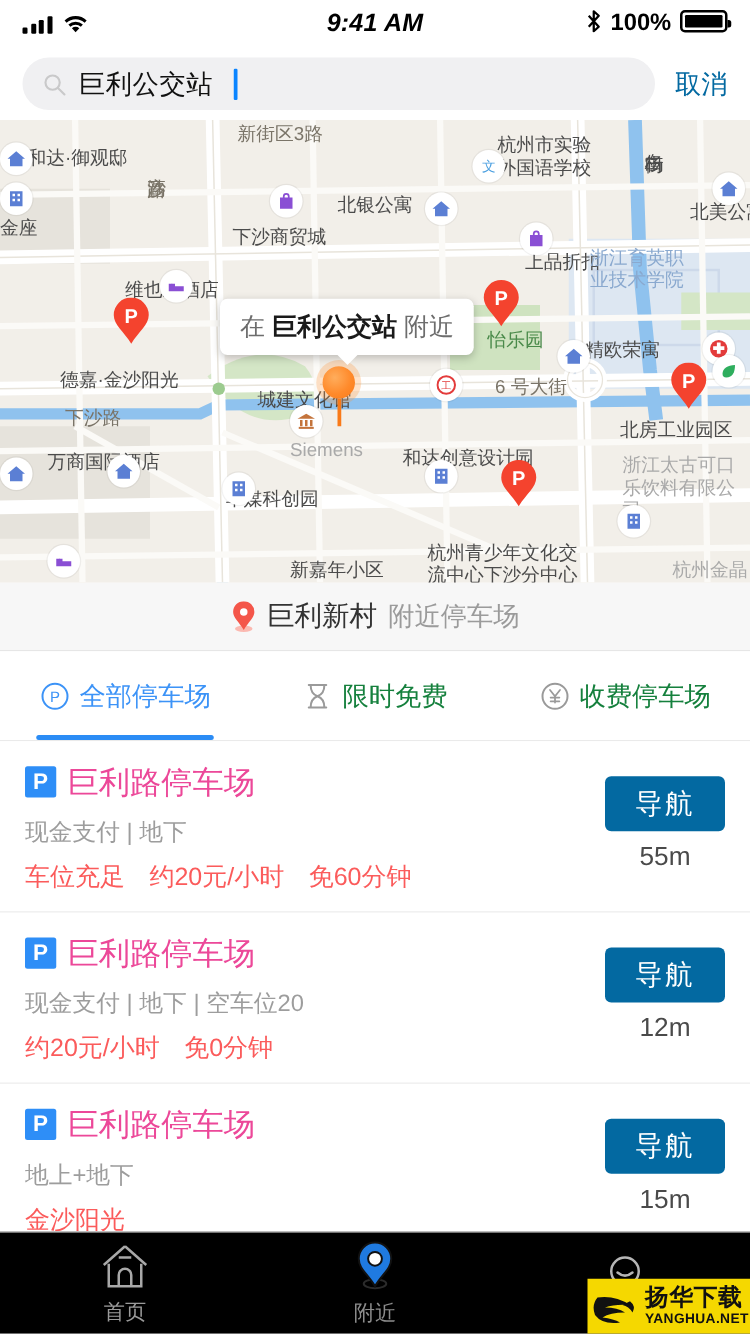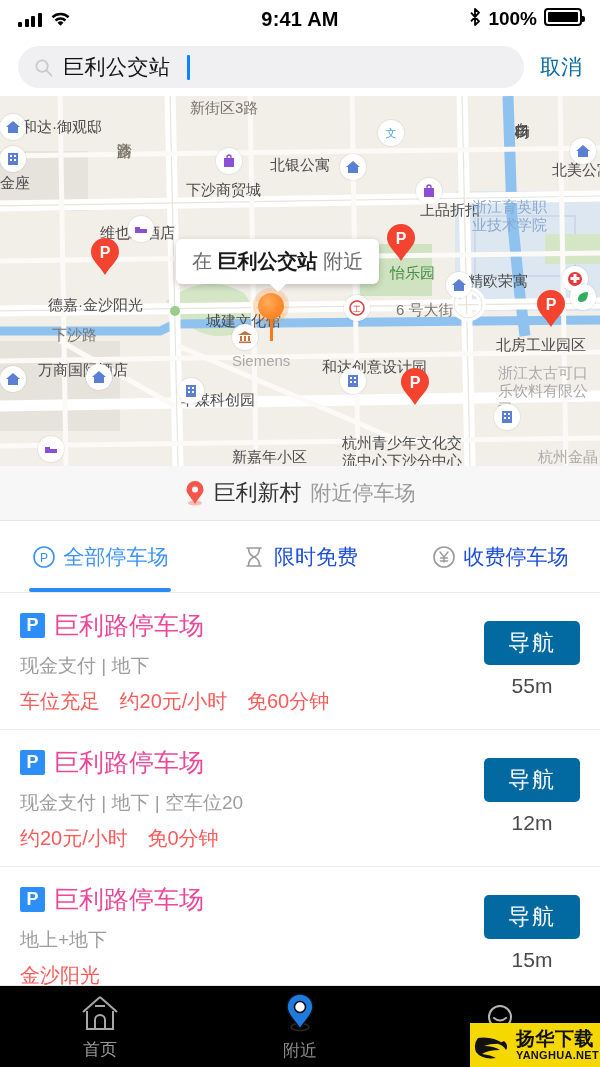--- a/index.html
+++ b/index.html
@@ -19,21 +19,21 @@
   .sb-left { display: flex; align-items: flex-end; gap: 9px; }
   .bars { display: flex; align-items: flex-end; gap: 2.5px; height: 15px; }
   .bars i { width: 4px; background: #000; border-radius: 1px; display: block; }
   .bars i:nth-child(1) { height: 5px; }
   .bars i:nth-child(2) { height: 8px; }
   .bars i:nth-child(3) { height: 11px; }
   .bars i:nth-child(4) { height: 14px; }
   .wifi { width: 19px; height: 15px; }
   .sb-time {
     position: absolute; left: 0; right: 0; text-align: center;
-    font-size: 20px; font-weight: bold; color: #000; letter-spacing: .2px;
+    font-size: 20px; font-weight: bold; color: #000; letter-spacing: .2px; font-style: italic;
   }
   .sb-right {
     margin-left: auto; display: flex; align-items: flex-start; gap: 7px;
     position: relative; z-index: 2;
   }
   .bt { width: 12px; height: 18px; }
   .batt-pct { font-size: 19px; font-weight: bold; color: #000; }
   .batt {
     width: 38px; height: 18px; border: 2px solid #000; border-radius: 4px;
     padding: 2px; position: relative;
@@ -118,21 +118,21 @@
     border-bottom: 1px solid #e6e6e6;
   }
   .loc-pin { width: 20px; height: 25px; }
   .loc-name { font-size: 22px; color: #333; }
   .loc-suffix { font-size: 21px; color: #9b9b9b; }
 
   
   .tabs { height: 72px; display: flex; background: #fff; border-bottom: 1px solid #eaeaea; }
   .tab {
     flex: 1; display: flex; align-items: center; justify-content: center;
-    gap: 8px; position: relative; font-size: 21px; color: #1d4ed8;
+    gap: 8px; position: relative; font-size: 21px; color: #15803d;
   }
   .tab.active { color: #3c93f7; }
   .tab svg { width: 24px; height: 24px; display: block; }
   .tab .underline {
     position: absolute; bottom: 0; left: 50%; transform: translateX(-50%);
     width: 142px; height: 4px; background: #2b8cf5; border-radius: 2px;
   }
 
   
   .list { background: #fff; }
@@ -273,20 +273,22 @@
         <path d="M60 245 L175 310"></path>
       </g>
 
       <circle cx="468" cy="208" r="14" fill="none" stroke="#ffffff" stroke-width="7"></circle>
       <circle cx="468" cy="208" r="14" fill="none" stroke="#e8e4db" stroke-width="1"></circle>
       <circle cx="175" cy="215" r="5" fill="#9ccb8f"></circle>
     </svg>
 
     <div class="mlabel" style="left:22px; top:22px;">和达·御观邸</div>
     <div class="mlabel road" style="left:190px; top:3px;">新街区3路</div>
+    <div class="mlabel two" style="left:398px; top:12px;">杭州市实验
+外国语学校</div>
     <div class="mlabel vert" style="left:514px; top:14px;">白杨街</div>
     <div class="mlabel vert road" style="left:116px; top:34px;">高沙路</div>
     <div class="mlabel" style="left:270px; top:60px;">北银公寓</div>
     <div class="mlabel" style="left:552px; top:65px;">北美公寓</div>
     <div class="mlabel" style="left:0px; top:78px;">金座</div>
     <div class="mlabel" style="left:186px; top:85px;">下沙商贸城</div>
     <div class="mlabel" style="left:420px; top:105px;">上品折扣</div>
     <div class="mlabel two blue" style="left:472px; top:102px;">浙江育英职
 业技术学院</div>
     <div class="mlabel" style="left:100px; top:128px;">维也纳酒店</div>

